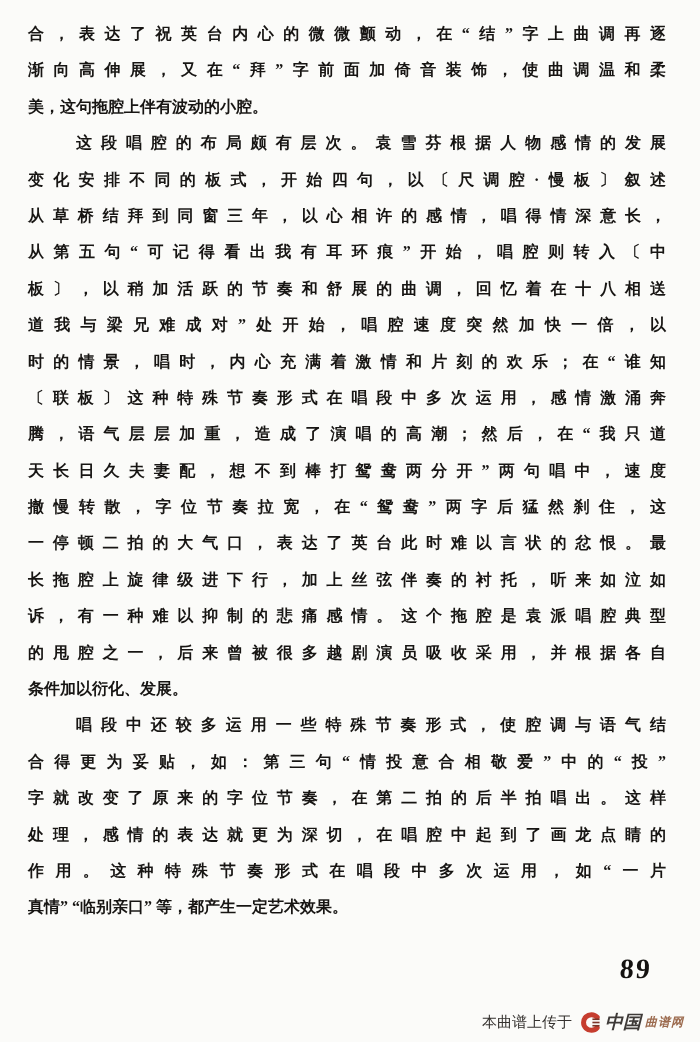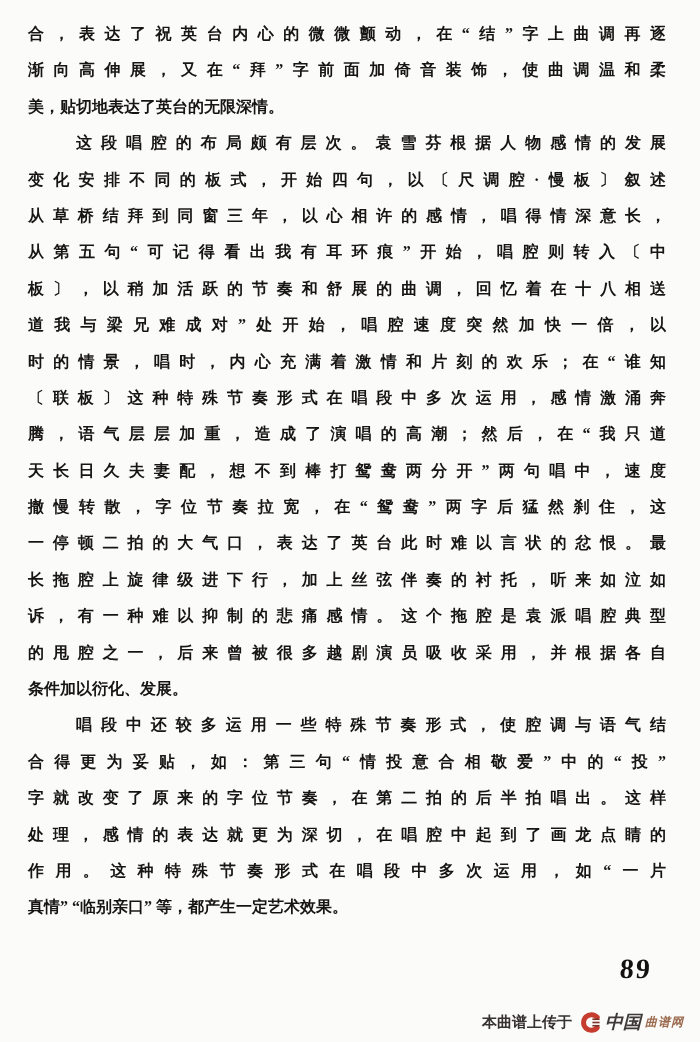--- a/index.html
+++ b/index.html
@@ -43,21 +43,21 @@
   .footer {
     position:absolute;
     top:1010px; right:16px;
     display:flex;
     align-items:center;
     gap:4px;
     font-family:"Liberation Sans","DejaVu Sans",sans-serif;
   }
   .footer .upload-text {
     font-size:15px;
-    font-weight:700;
+    font-weight:400;
     color:#35322f;
     margin-right:4px;
   }
   .footer .logo-mark { display:inline-flex; align-items:center; }
   .footer .site-dark {
     font-size:18px;
     font-weight:700;
     font-style:italic;
     color:#3e3a38;
   }
@@ -70,21 +70,21 @@
   }
 </style>
 </head>
 <body>
 
 <div class="page">
 
   <div class="text-block">
       <div class="line">合，表达了祝英台内心的微微颤动，在“结”字上曲调再逐</div>
       <div class="line">渐向高伸展，又在“拜”字前面加倚音装饰，使曲调温和柔</div>
-      <div class="line para-end">美，贴切地表达了英台的无限深情。</div>
+      <div class="line para-end">美，这句拖腔上伴有波动的小腔。</div>
       <div class="line indent">这段唱腔的布局颇有层次。袁雪芬根据人物感情的发展</div>
       <div class="line">变化安排不同的板式，开始四句，以〔尺调腔·慢板〕叙述</div>
       <div class="line">从草桥结拜到同窗三年，以心相许的感情，唱得情深意长，</div>
       <div class="line">从第五句“可记得看出我有耳环痕”开始，唱腔则转入〔中</div>
       <div class="line">板〕，以稍加活跃的节奏和舒展的曲调，回忆着在十八相送</div>
       <div class="line">道我与梁兄难成对”处开始，唱腔速度突然加快一倍，以</div>
       <div class="line">时的情景，唱时，内心充满着激情和片刻的欢乐；在“谁知</div>
       <div class="line">〔联板〕这种特殊节奏形式在唱段中多次运用，感情激涌奔</div>
       <div class="line">腾，语气层层加重，造成了演唱的高潮；然后，在“我只道</div>
       <div class="line">天长日久夫妻配，想不到棒打鸳鸯两分开”两句唱中，速度</div>

